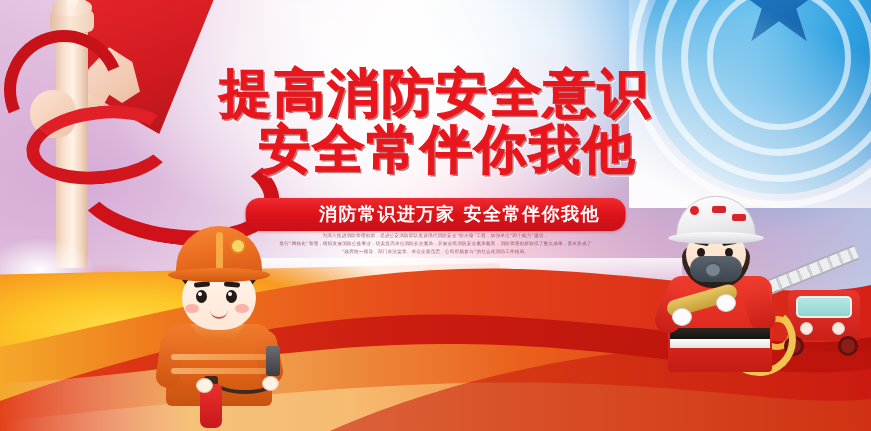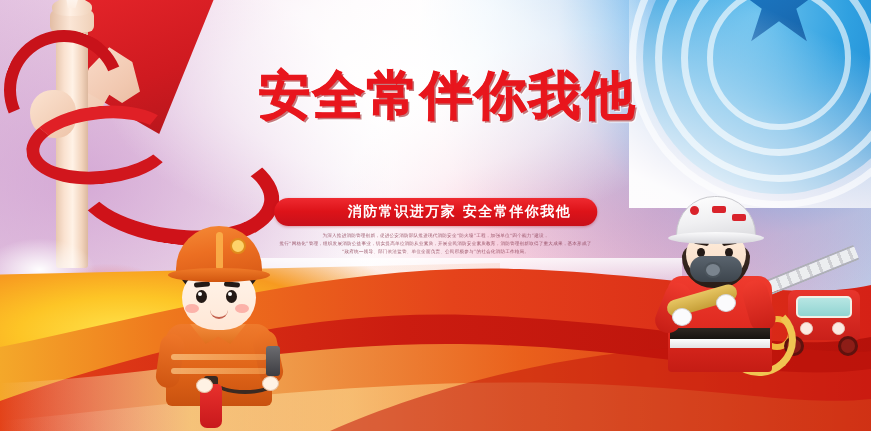--- a/index.html
+++ b/index.html
@@ -194,21 +194,21 @@
   .subbar {
     position:absolute; left:50%; top:198px; transform:translateX(-50%);
     padding:4px 26px 5px;
     border-radius:14px;
     background:linear-gradient(180deg,#ef2a30 0%,#dd1319 48%,#c8101a 100%);
     box-shadow:0 1px 3px rgba(160,20,24,.35);
     white-space:nowrap;
   }
   .subbar-text {
     font-family:"DejaVu Sans","Liberation Sans",sans-serif;
-    font-weight:bold; font-size:14px; letter-spacing:1.5px;
+    font-weight:bold; font-size:18px; letter-spacing:1.5px;
     color:#ffffff;
     margin-left:48px;
   }
 
   .para {
     position:absolute; left:50%; top:232px; transform:translateX(-50%);
     width:460px; text-align:center;
   }
   .para-line {
     font-family:"DejaVu Sans","Liberation Sans",sans-serif;
@@ -545,20 +545,21 @@
       <path d="M0,96 C150,66 330,12 520,18 C680,24 790,52 871,34 L871,180 L0,180 Z" fill="url(#w1)"></path>
       <path d="M0,150 C120,108 290,58 470,64 C650,70 780,104 871,86 L871,180 L0,180 Z" fill="url(#w3)" opacity=".92"></path>
       <path d="M0,132 C170,126 300,86 500,94 C660,100 770,132 871,118 L871,180 L0,180 Z" fill="url(#w2)" opacity=".88"></path>
       <path d="M0,170 C200,150 380,128 560,132 C720,136 800,156 871,148 L871,180 L0,180 Z" fill="url(#w4)" opacity=".7"></path>
       <path d="M330,180 C420,140 560,100 700,96 C790,93 840,104 871,100 L871,180 Z" fill="#c2150c" opacity=".55"></path>
     </svg>
   </div>
 
 
   <div class="title-block">
+    <div class="title-line l1">提高消防安全意识</div>
     <div class="title-line l2">安全常伴你我他</div>
   </div>
 
   <div class="subbar">
     <span class="subbar-text">消防常识进万家  安全常伴你我他</span>
   </div>
 
   <div class="para">
     <div class="para-line">为深入推进消防管理创新，促进公安消防部队推进现代消防安全“防火墙”工程，加强单位“四个能力”建设，</div>
     <div class="para-line">推行“网格化”管理，组织发展消防公益事业，切实提高单位消防从业素质，开展全民消防安全素质教育，消防管理创新取得了重大成果，基本形成了</div>

